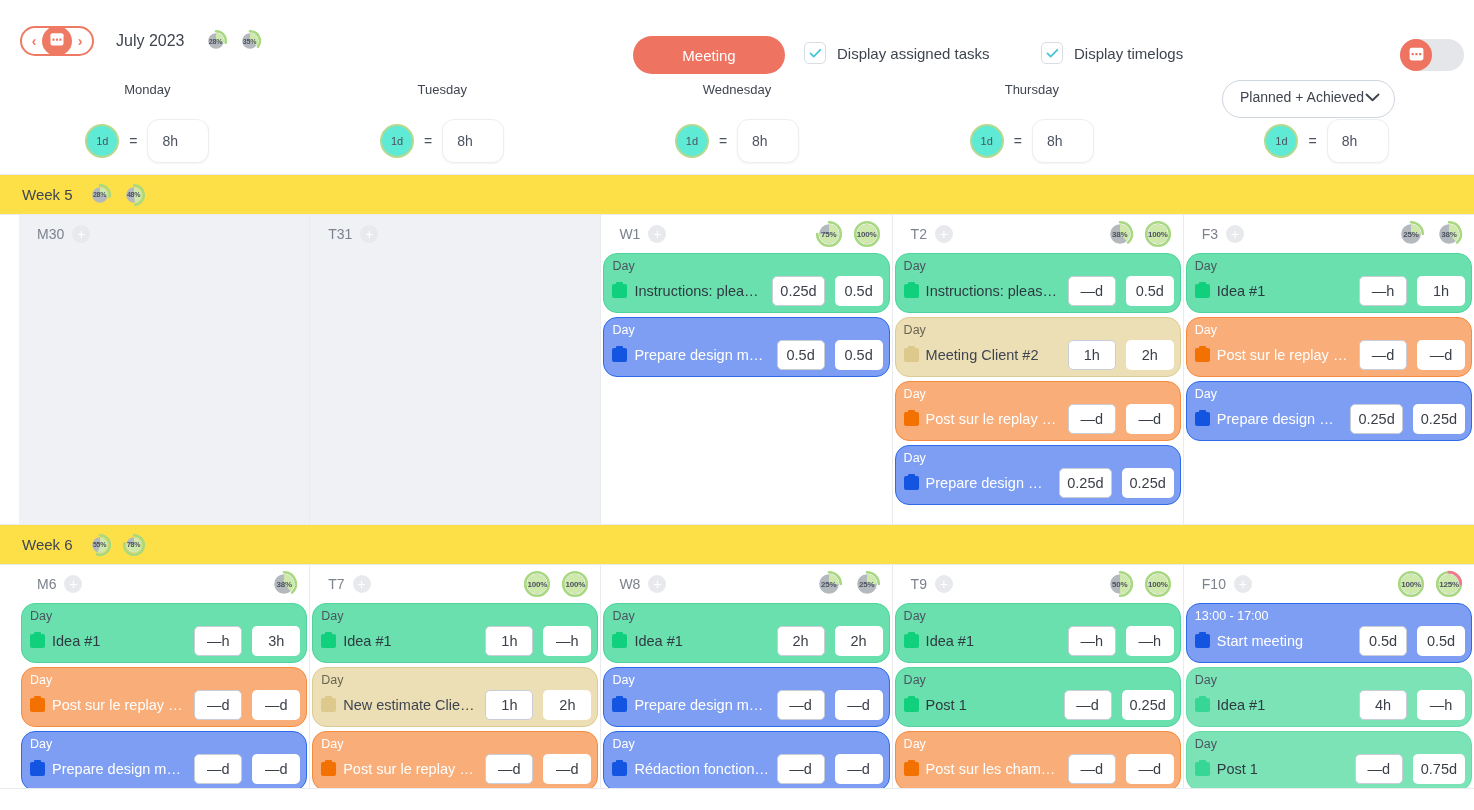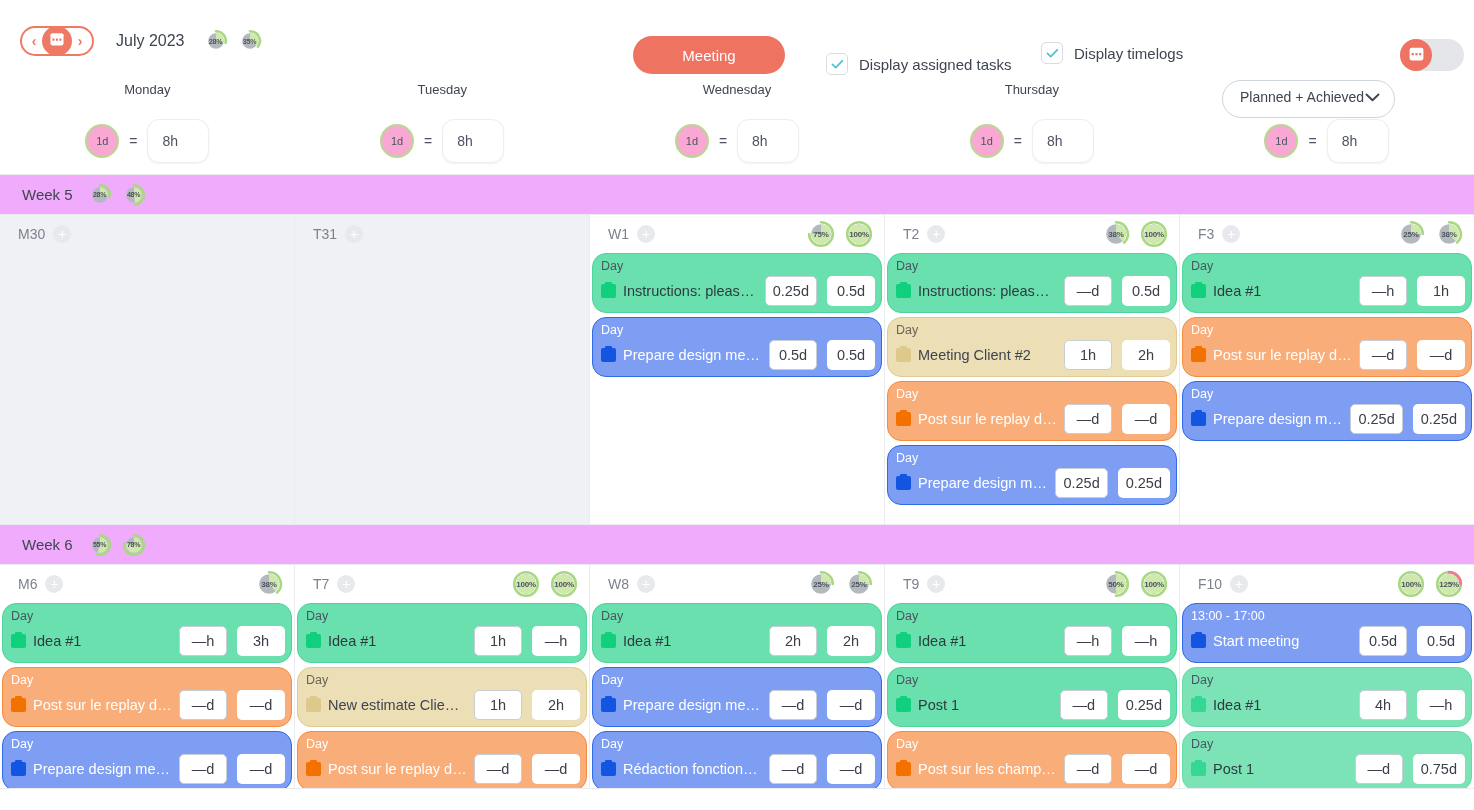--- a/index.html
+++ b/index.html
@@ -80,21 +80,21 @@
     border-radius: 20px;
     font-size: 15px;
     font-family: "Liberation Sans", sans-serif;
     cursor: pointer;
   }
   .opt-group {
     position: absolute;
     display: flex; align-items: center;
     top: 42px;
   }
-  .opt-assigned { left: 826px; margin-top: 11px; }
+  .opt-assigned { left: 804px; }
   .opt-timelogs { left: 1041px; }
   .chk {
     width: 22px; height: 22px;
     border: 1px solid #d8dde4;
     border-radius: 5px;
     background: #fff;
     display: flex; align-items: center; justify-content: center;
     flex: 0 0 auto;
   }
   .chk svg { display:block; }
@@ -151,40 +151,40 @@
     display: flex; align-items: center; justify-content: center;
     gap: 10px;
   }
   .unit-circle {
     width: 34px; height: 34px;
     border: 2px solid #b6d98f;
     border-radius: 50%;
     display: flex; align-items: center; justify-content: center;
     font-size: 11px;
     color: #4c5260;
-    background: #f9a8d4;
+    background: #5eead4;
   }
   .eq { font-size: 14px; color: #4c5260; }
   .hours-box {
     width: 62px; height: 44px;
     border: 1px solid #eceef1;
     border-radius: 12px;
     background: #fff;
     display: flex; align-items: center;
     padding-left: 14px;
     font-size: 14px;
     color: #4c5260;
     box-shadow: 0 1px 2px rgba(20,30,50,.06);
   }
 
   
   .grid { border-top: 1px solid #e9ebef; }
   .week-head {
     height: 40px;
-    background: #f0abfc;
+    background: #fde047;
     display: flex; align-items: center;
     padding-left: 22px;
     border-bottom: 1px solid #e9ebef;
   }
   .week-label { font-size: 15px; color: #3f4550; margin-right: 14px; }
 
   .week-body { display: flex; border-bottom: 1px solid #e9ebef; }
   .daycol {
     flex: 1 1 0;
     min-width: 0;
@@ -288,21 +288,21 @@
   .card.orange { background: #f9ad79; border-color: #f58c3e; }
   .card.orange .ctime { color: #ffffff; }
   .card.orange .ctitle { color: #ffffff; }
   .card.orange .swatch { background: #f37100; }
 
   .card.beige  { background: #ecdfb6; border-color: #ddcb92; }
   .card.beige  .ctime { color: #6a6550; }
   .card.beige  .ctitle { color: #3f4550; }
   .card.beige  .swatch { background: #ddc98c; }
 
-  .clip { overflow: hidden; }
+  .clip { overflow: hidden; padding-left: 19px; }
 </style>
 </head>
 <body>
 
 <div class="toolbar">
 
   <div class="nav-pill">
     <span class="nav-arrow">‹</span>
     <span class="nav-today">
       <span class="cal-glyph">

